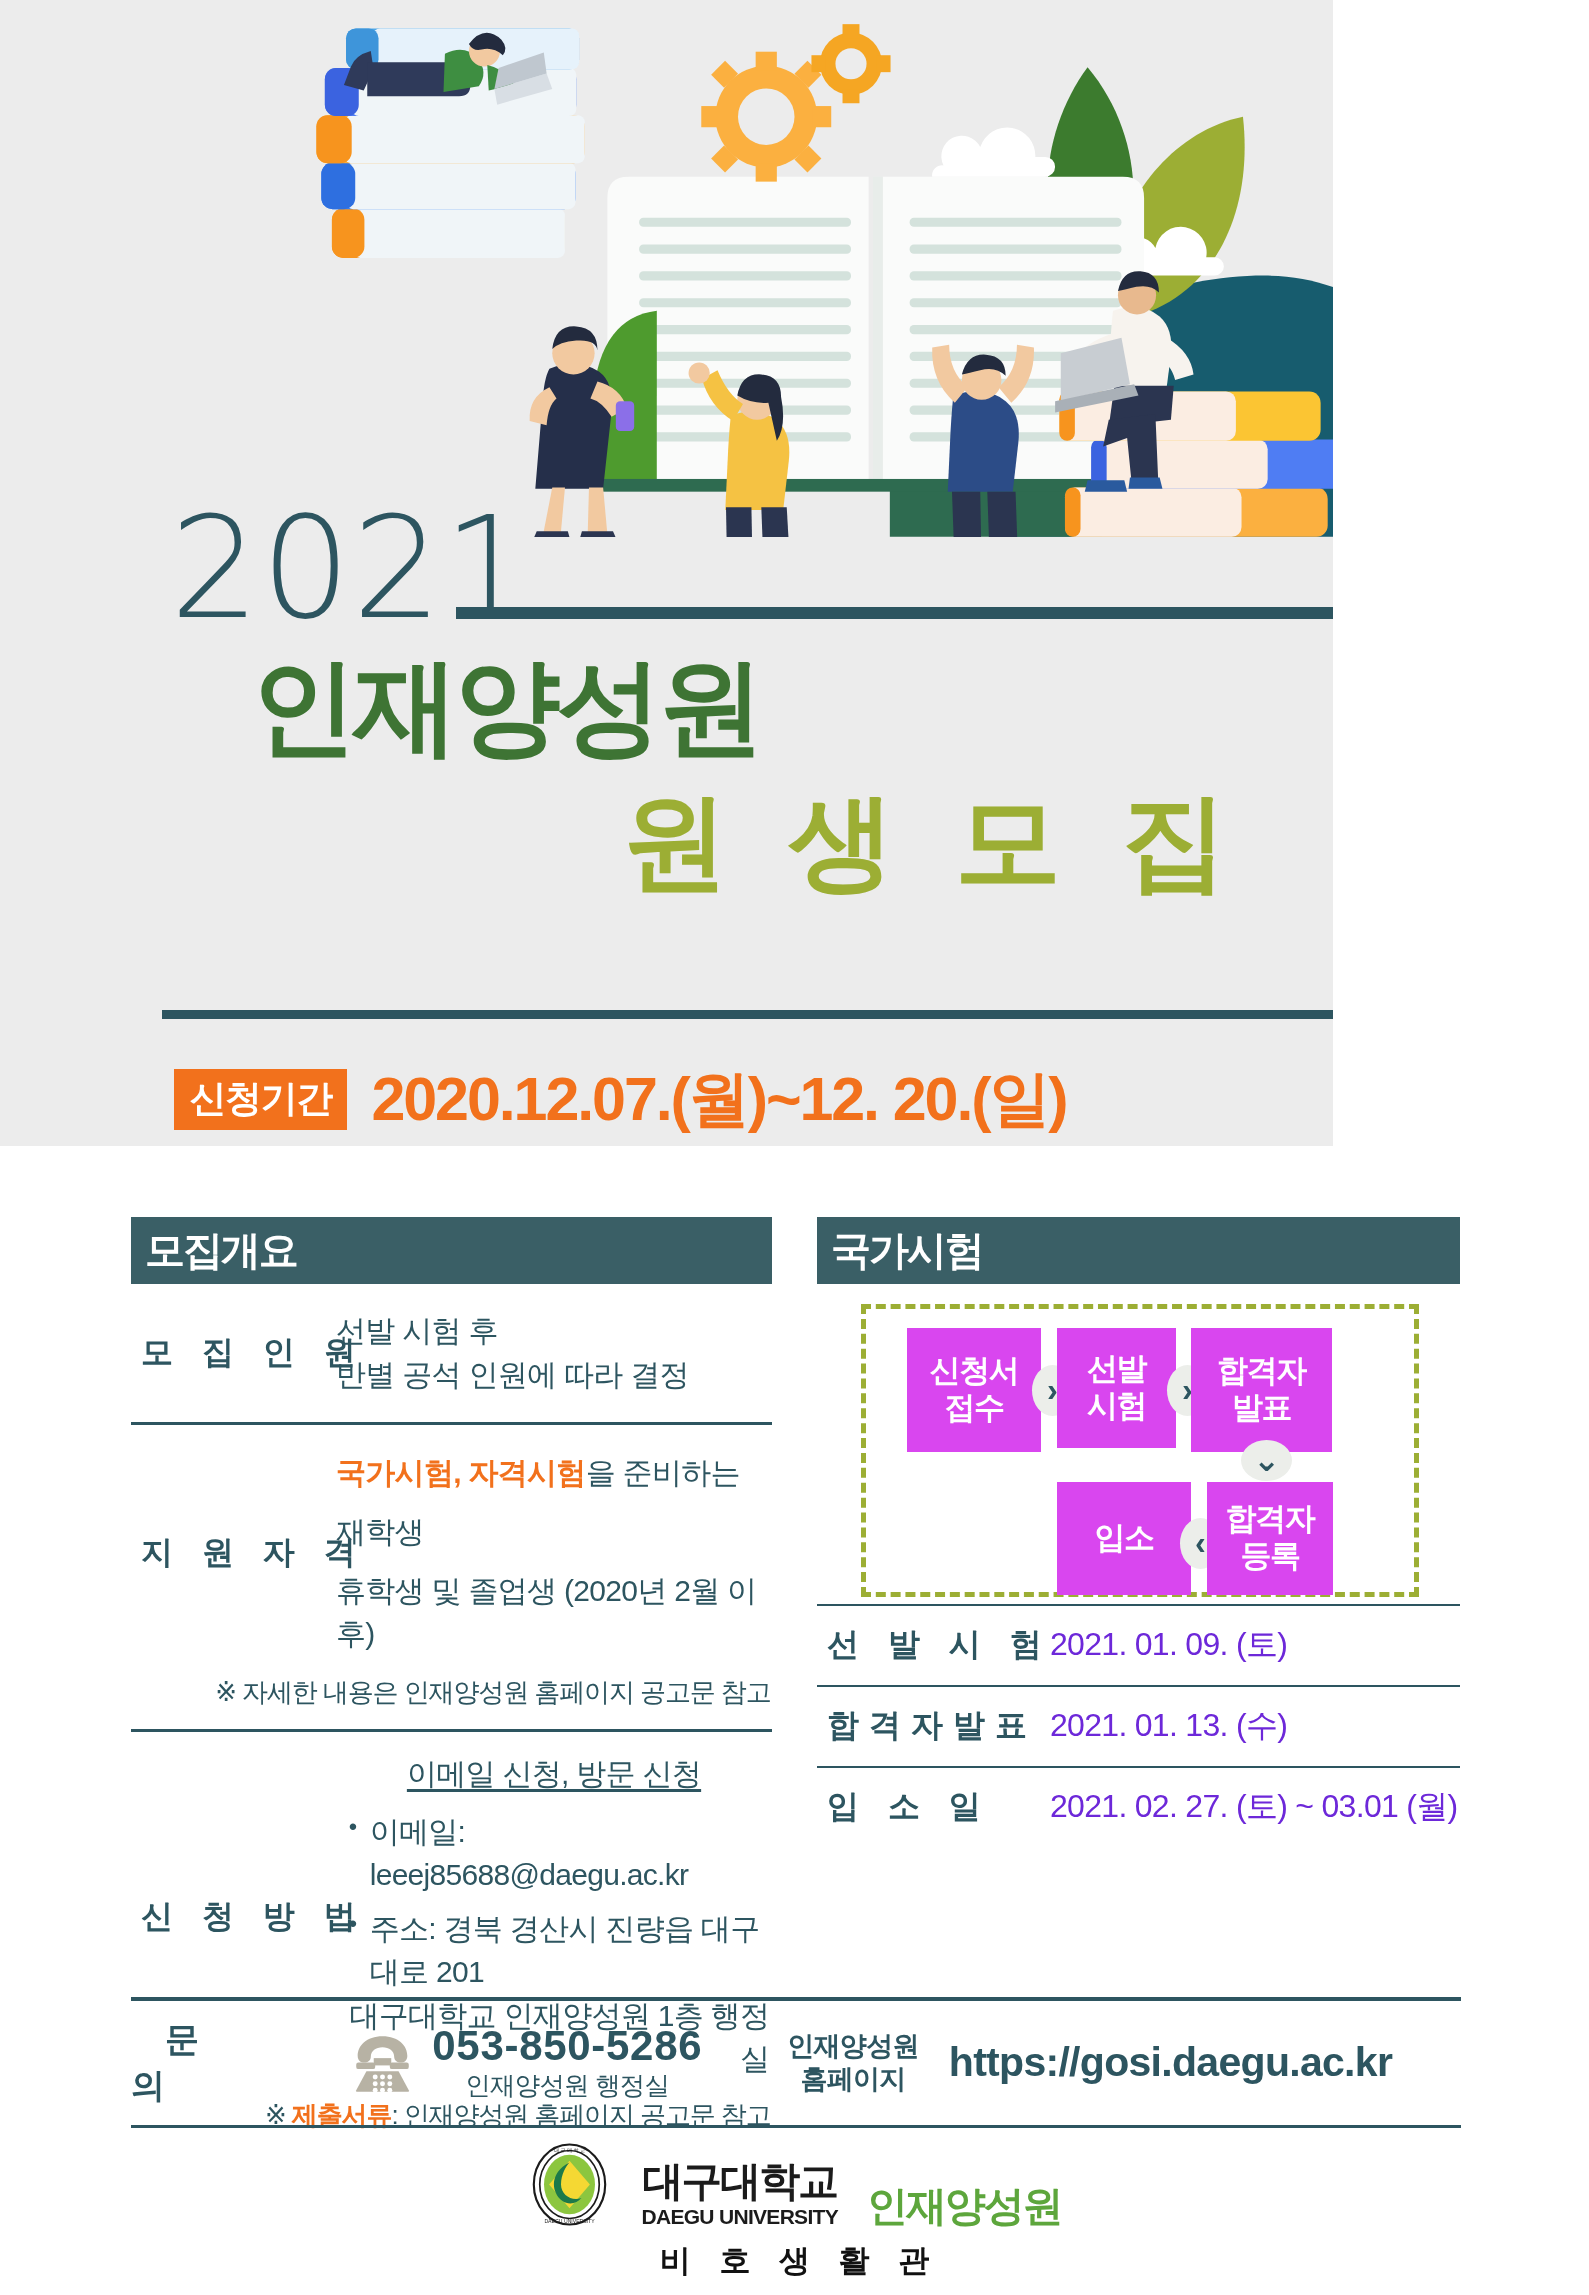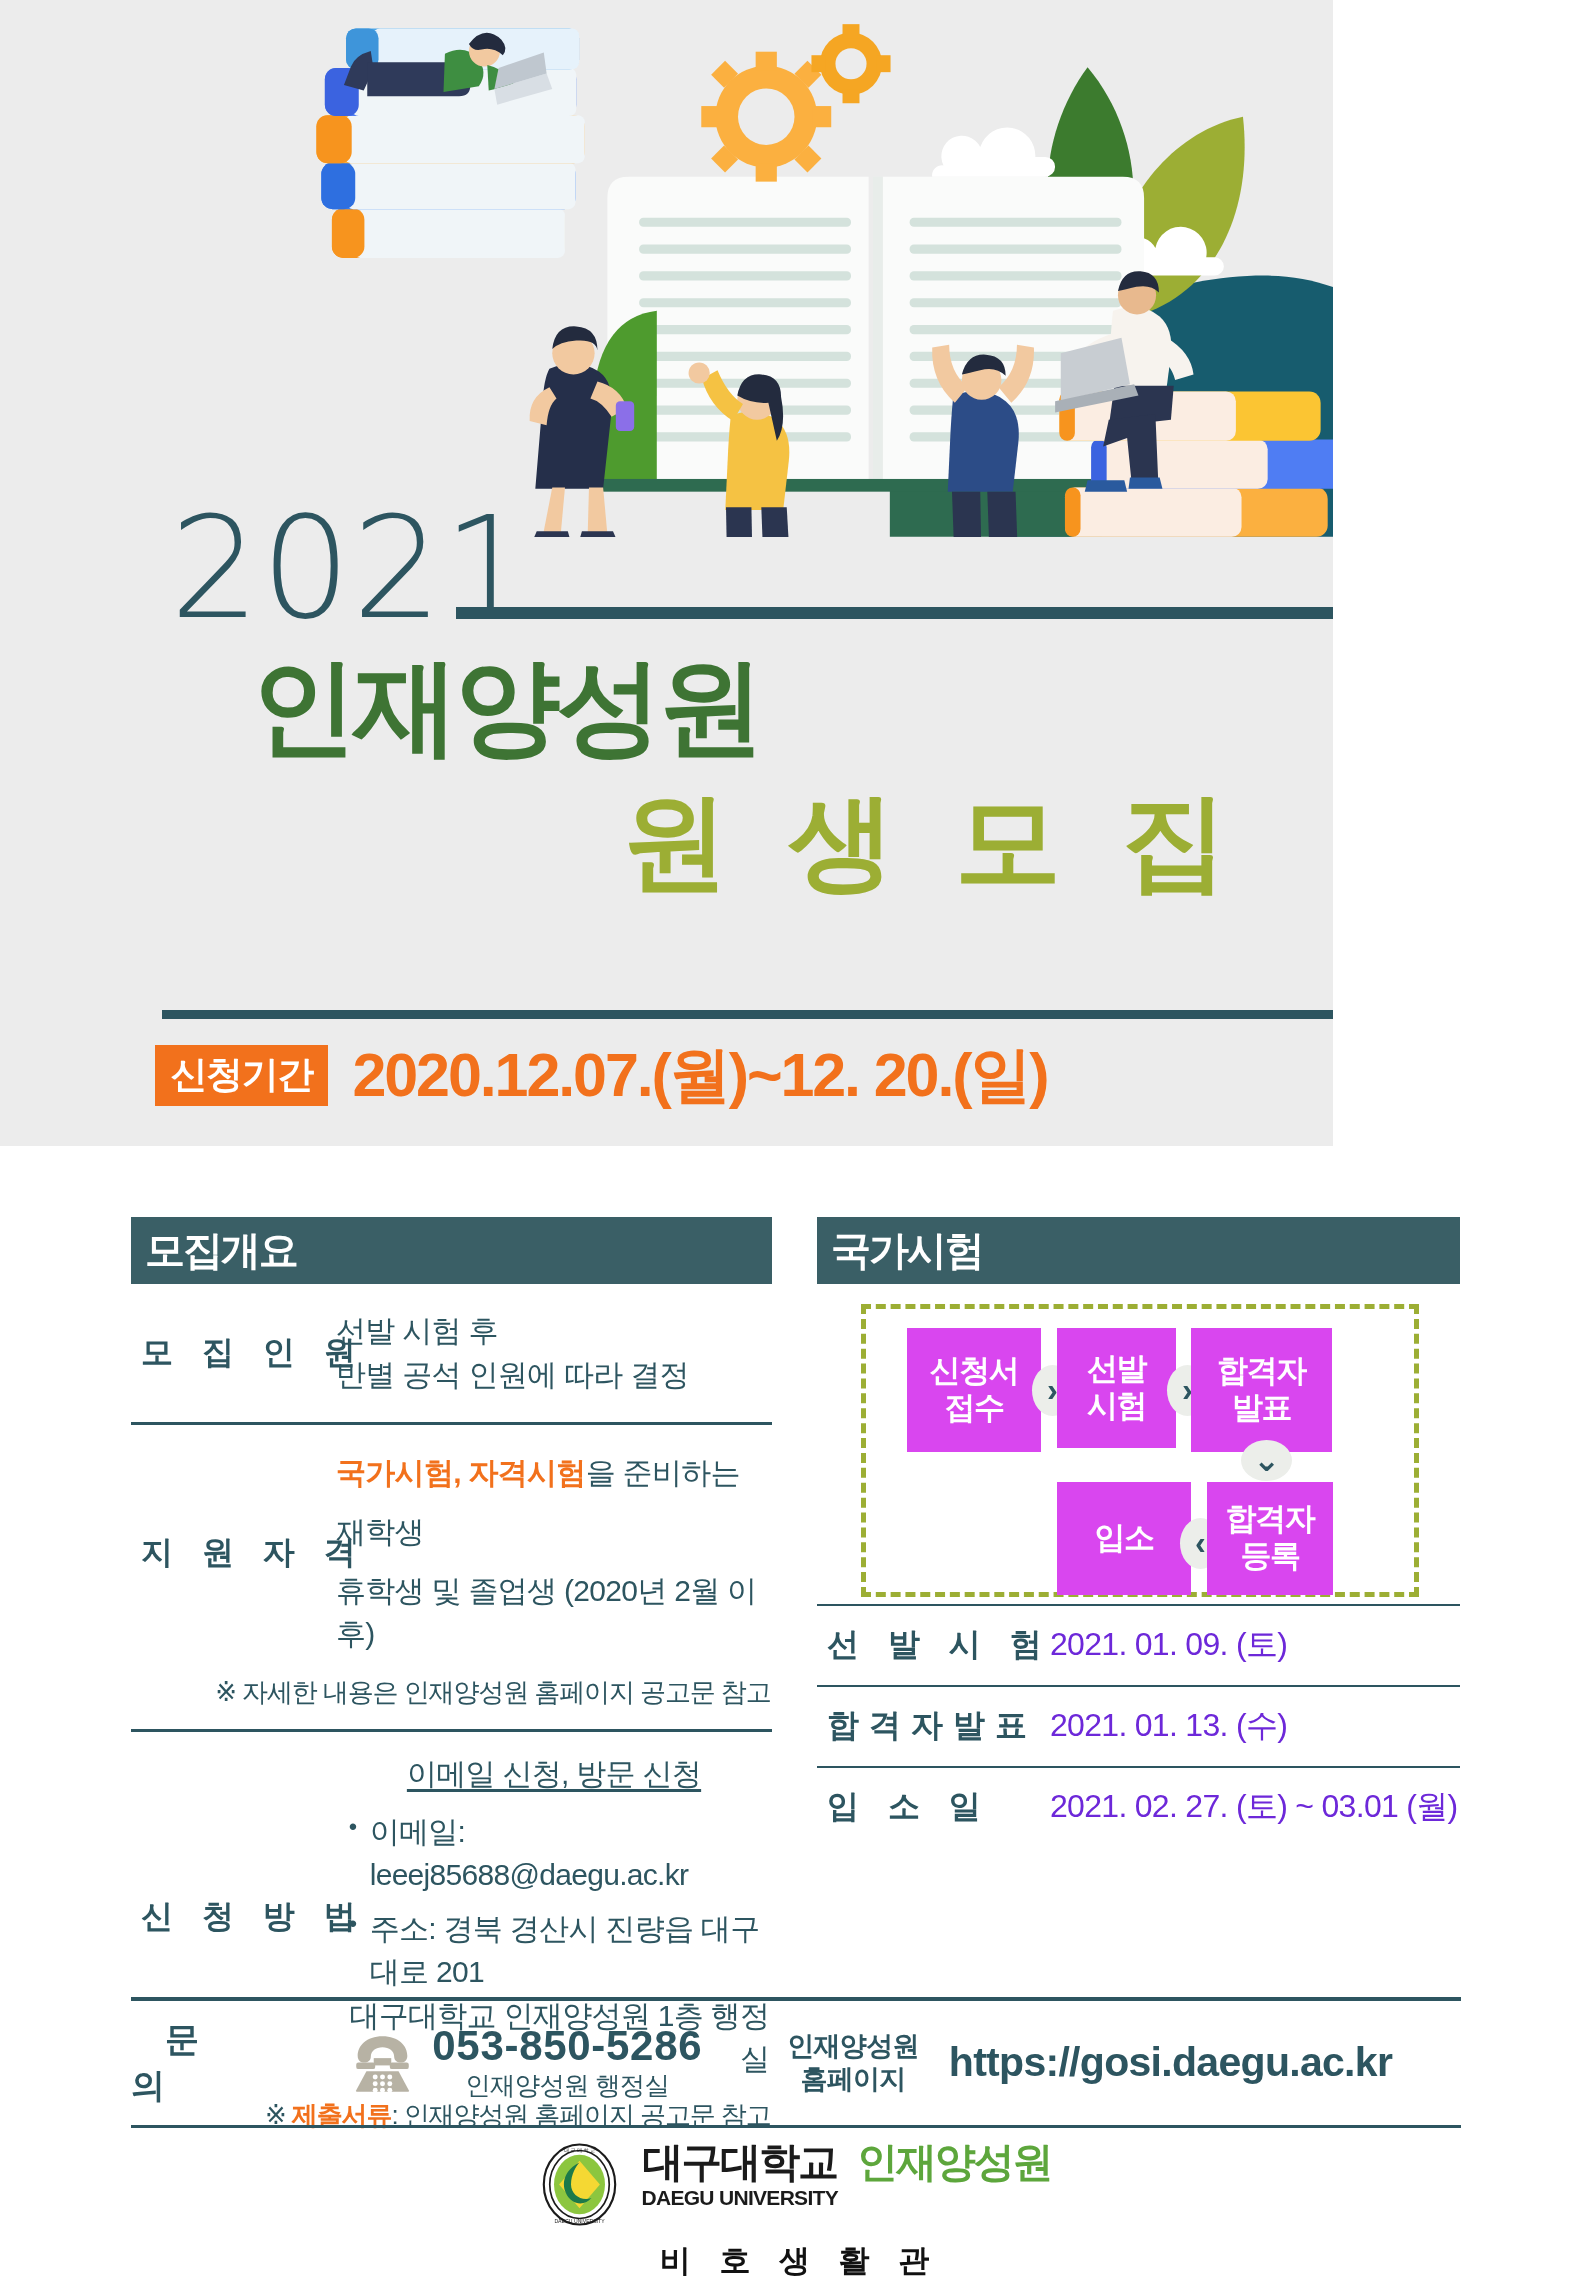--- a/index.html
+++ b/index.html
@@ -37,21 +37,21 @@
     position: absolute; left: 622px; top: 788px;
     font-size: 106px; font-weight: 800; color: #9CAE34;
     letter-spacing: 15.5px; line-height: 1;
   }
 
   .hero-rule {
     position: absolute; left: 162px; top: 1010px; width: 1264px; height: 9.2px;
     background: #2D5560;
   }
 
-  .apply-row { position: absolute; left: 155px; top: 1045px; height: 85px; display: flex; align-items: flex-start; }
+  .apply-row { position: absolute; left: 174px; top: 1045px; height: 85px; display: flex; align-items: flex-end; }
   .apply-badge {
     background: #F2711C; color: #ffffff; font-size: 37px; font-weight: 800;
     padding: 10.6px 15.5px 13.4px 15.5px; letter-spacing: -1.4px; line-height: 1;
   }
   .apply-date {
     margin-left: 24px; color: #F2711C; font-size: 61px; font-weight: 800;
     letter-spacing: -2.1px; line-height: 1; white-space: nowrap;
   }
 
   
@@ -119,21 +119,21 @@
   .clbl { width: 212px; flex: none; color: #2D5560; font-size: 34px; font-weight: 800; letter-spacing: 34px; text-indent: 34px; }
   .phone-ico { width: 78px; flex: none; display: flex; align-items: center; justify-content: center; }
   .cphone { margin-left: 11.3px; }
   .cphone .big { color: #2D5560; font-size: 42px; font-weight: 800; letter-spacing: 0.7px; line-height: 1.12; }
   .cphone .sml { color: #2D5560; font-size: 25.4px; letter-spacing: -0.7px; text-align: center; }
   .chome { margin-left: 85px; color: #2D5560; font-size: 27px; font-weight: 700; line-height: 1.2; text-align: center; letter-spacing: -0.7px; }
   .curl { margin-left: 30px; color: #2D5560; font-size: 41px; font-weight: 800; letter-spacing: -0.7px; }
 
   
   .footer { position: absolute; left: 0; top: 996px; width: 1589px; text-align: center; }
-  .flogo { display: inline-flex; align-items: flex-start; gap: 19px; }
+  .flogo { display: inline-flex; align-items: flex-end; gap: 29px; }
   .fk { font-size: 41px; font-weight: 800; color: #1b1b1b; letter-spacing: -2.1px; line-height: 1; }
   .fe { font-size: 21px; font-weight: 800; color: #1b1b1b; letter-spacing: -0.7px; line-height: 1; margin-top: 4.2px; }
   .fg { font-size: 41px; font-weight: 800; color: #5DA63C; letter-spacing: -2.1px; line-height: 1; }
   .fsub { margin-top: 11.3px; font-size: 31px; font-weight: 800; color: #111; letter-spacing: 10px; text-indent: 10px; }
 </style>
 </head>
 <body>
 
 <div class="hero">
 

